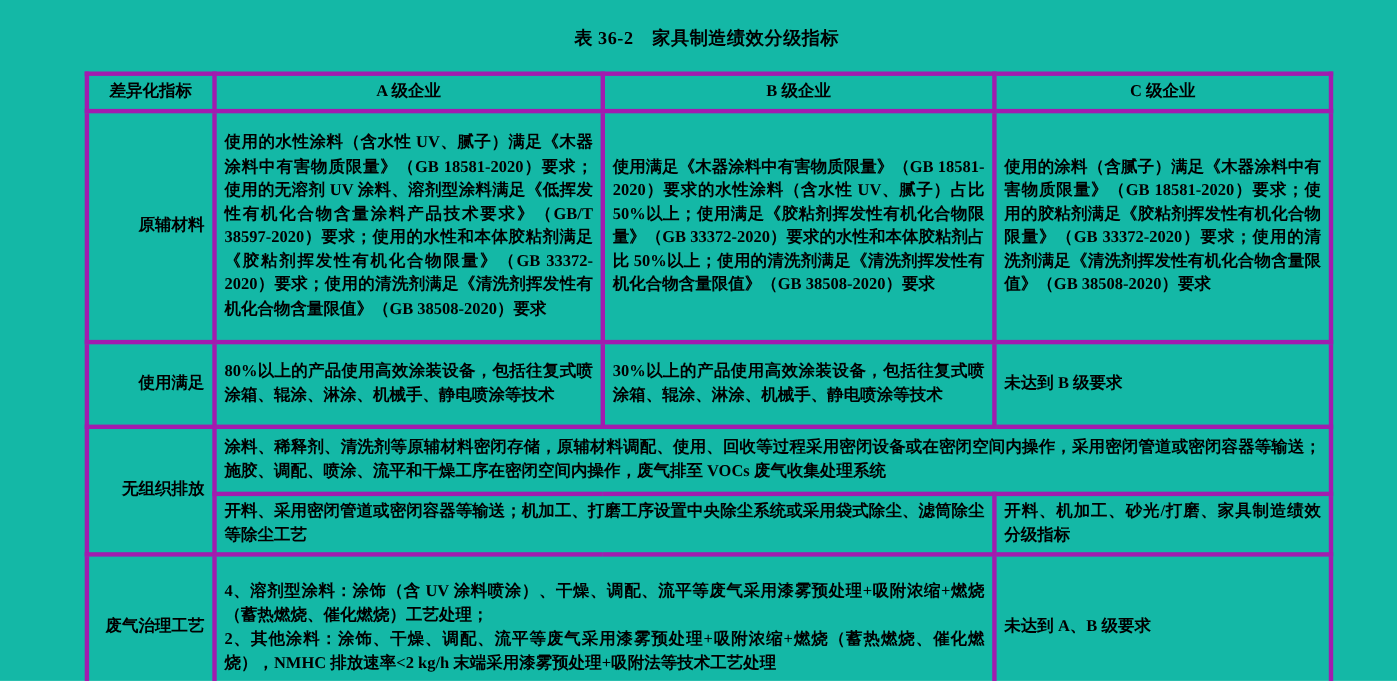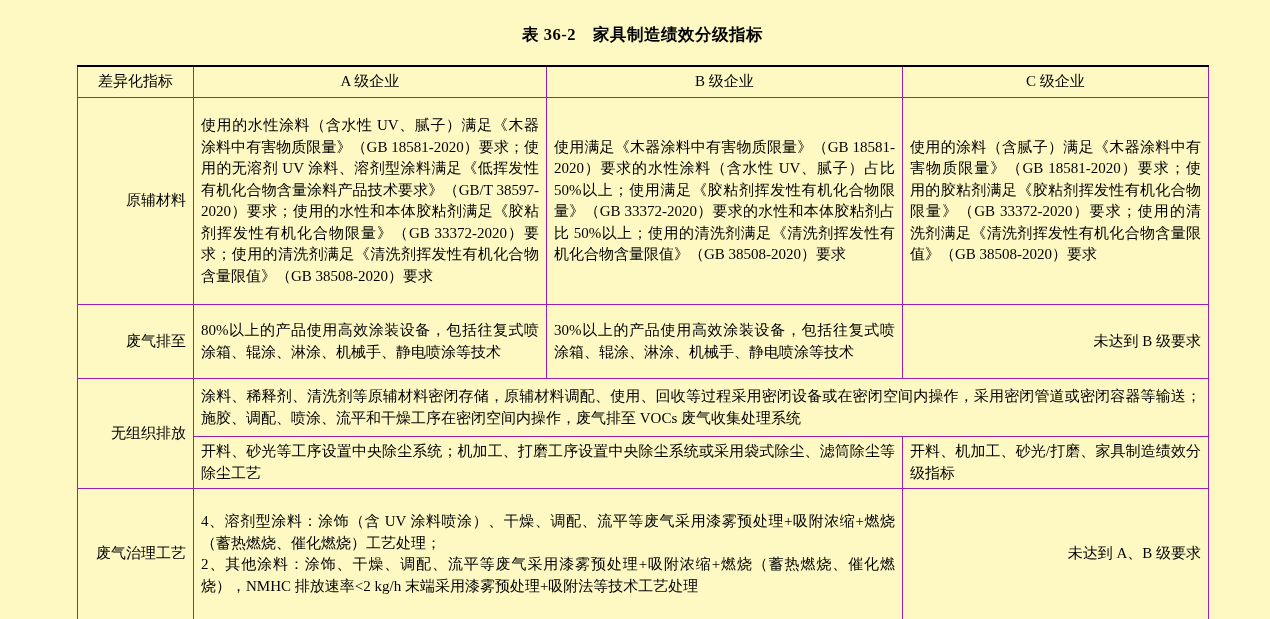--- a/index.html
+++ b/index.html
@@ -13,21 +13,21 @@
     font-family: "Liberation Serif", "DejaVu Serif", serif;
     color: #000000;
     position: relative;
     overflow: hidden;
   }
   .page {
     position: absolute;
     left: 0; top: 0;
     width: 1270px;
     height: 619px;
-    background: #fef9c3;
+    background: #14b8a6;
   }
   .doc-title {
     position: absolute;
     left: 77px;
     top: 24px;
     width: 1131px;
     text-align: center;
     font-weight: bold;
     font-size: 16.5px;
     letter-spacing: 0.5px;
@@ -38,39 +38,39 @@
     top: 65px;
     width: 1131px;
     border-collapse: collapse;
     table-layout: fixed;
     border: 1px solid #000;
     border-top: 2.5px solid #000;
     font-size: 15px;
     line-height: 21.5px;
   }
   .grade-table td, .grade-table th {
-    border: 1px solid #a21caf;
+    border: 4px solid #a21caf;
     vertical-align: middle;
     padding: 2px 7px;
-    font-weight: normal;
+    font-weight: bold;
   }
   .grade-table th {
     text-align: center;
     height: 28px;
     padding: 1px 4px;
   }
   .cell-label {
     text-align: right;
   }
   .cell-body {
     text-align: justify;
     text-justify: inter-character;
   }
   .cell-plain {
-    text-align: right;
+    text-align: left;
   }
   .row-materials  td { height: 202px; }
   .row-process    td { height: 69px;  }
   .row-fugitive-1 td { height: 53px;  }
   .row-fugitive-2 td { height: 47px;  }
   .row-treatment  td { height: 126px; }
   .treatment-item { text-align: justify; text-justify: inter-character; }
 </style>
 </head>
 <body>
@@ -96,33 +96,33 @@
     </tr>
 
     <tr class="row-materials">
       <td class="cell-label">原辅材料</td>
       <td class="cell-body">使用的水性涂料（含水性 UV、腻子）满足《木器涂料中有害物质限量》（GB 18581-2020）要求；使用的无溶剂 UV 涂料、溶剂型涂料满足《低挥发性有机化合物含量涂料产品技术要求》（GB/T 38597-2020）要求；使用的水性和本体胶粘剂满足《胶粘剂挥发性有机化合物限量》（GB 33372-2020）要求；使用的清洗剂满足《清洗剂挥发性有机化合物含量限值》（GB 38508-2020）要求</td>
       <td class="cell-body">使用满足《木器涂料中有害物质限量》（GB 18581-2020）要求的水性涂料（含水性 UV、腻子）占比 50%以上；使用满足《胶粘剂挥发性有机化合物限量》（GB 33372-2020）要求的水性和本体胶粘剂占比 50%以上；使用的清洗剂满足《清洗剂挥发性有机化合物含量限值》（GB 38508-2020）要求</td>
       <td class="cell-body">使用的涂料（含腻子）满足《木器涂料中有害物质限量》（GB 18581-2020）要求；使用的胶粘剂满足《胶粘剂挥发性有机化合物限量》（GB 33372-2020）要求；使用的清洗剂满足《清洗剂挥发性有机化合物含量限值》（GB 38508-2020）要求</td>
     </tr>
 
     <tr class="row-process">
-      <td class="cell-label">废气排至</td>
+      <td class="cell-label">使用满足</td>
       <td class="cell-body">80%以上的产品使用高效涂装设备，包括往复式喷涂箱、辊涂、淋涂、机械手、静电喷涂等技术</td>
       <td class="cell-body">30%以上的产品使用高效涂装设备，包括往复式喷涂箱、辊涂、淋涂、机械手、静电喷涂等技术</td>
       <td class="cell-plain">未达到 B 级要求</td>
     </tr>
 
     <tr class="row-fugitive-1">
       <td class="cell-label" rowspan="2">无组织排放</td>
       <td class="cell-body" colspan="3">涂料、稀释剂、清洗剂等原辅材料密闭存储，原辅材料调配、使用、回收等过程采用密闭设备或在密闭空间内操作，采用密闭管道或密闭容器等输送；施胶、调配、喷涂、流平和干燥工序在密闭空间内操作，废气排至 VOCs 废气收集处理系统</td>
     </tr>
 
     <tr class="row-fugitive-2">
-      <td class="cell-body" colspan="2">开料、砂光等工序设置中央除尘系统；机加工、打磨工序设置中央除尘系统或采用袋式除尘、滤筒除尘等除尘工艺</td>
+      <td class="cell-body" colspan="2">开料、采用密闭管道或密闭容器等输送；机加工、打磨工序设置中央除尘系统或采用袋式除尘、滤筒除尘等除尘工艺</td>
       <td class="cell-body">开料、机加工、砂光/打磨、家具制造绩效分级指标</td>
     </tr>
 
     <tr class="row-treatment">
       <td class="cell-label">废气治理工艺</td>
       <td colspan="2">
         <div class="treatment-item">4、溶剂型涂料：涂饰（含 UV 涂料喷涂）、干燥、调配、流平等废气采用漆雾预处理+吸附浓缩+燃烧（蓄热燃烧、催化燃烧）工艺处理；</div>
         <div class="treatment-item">2、其他涂料：涂饰、干燥、调配、流平等废气采用漆雾预处理+吸附浓缩+燃烧（蓄热燃烧、催化燃烧），NMHC 排放速率&lt;2 kg/h 末端采用漆雾预处理+吸附法等技术工艺处理</div>
       </td>
       <td class="cell-plain">未达到 A、B 级要求</td>

